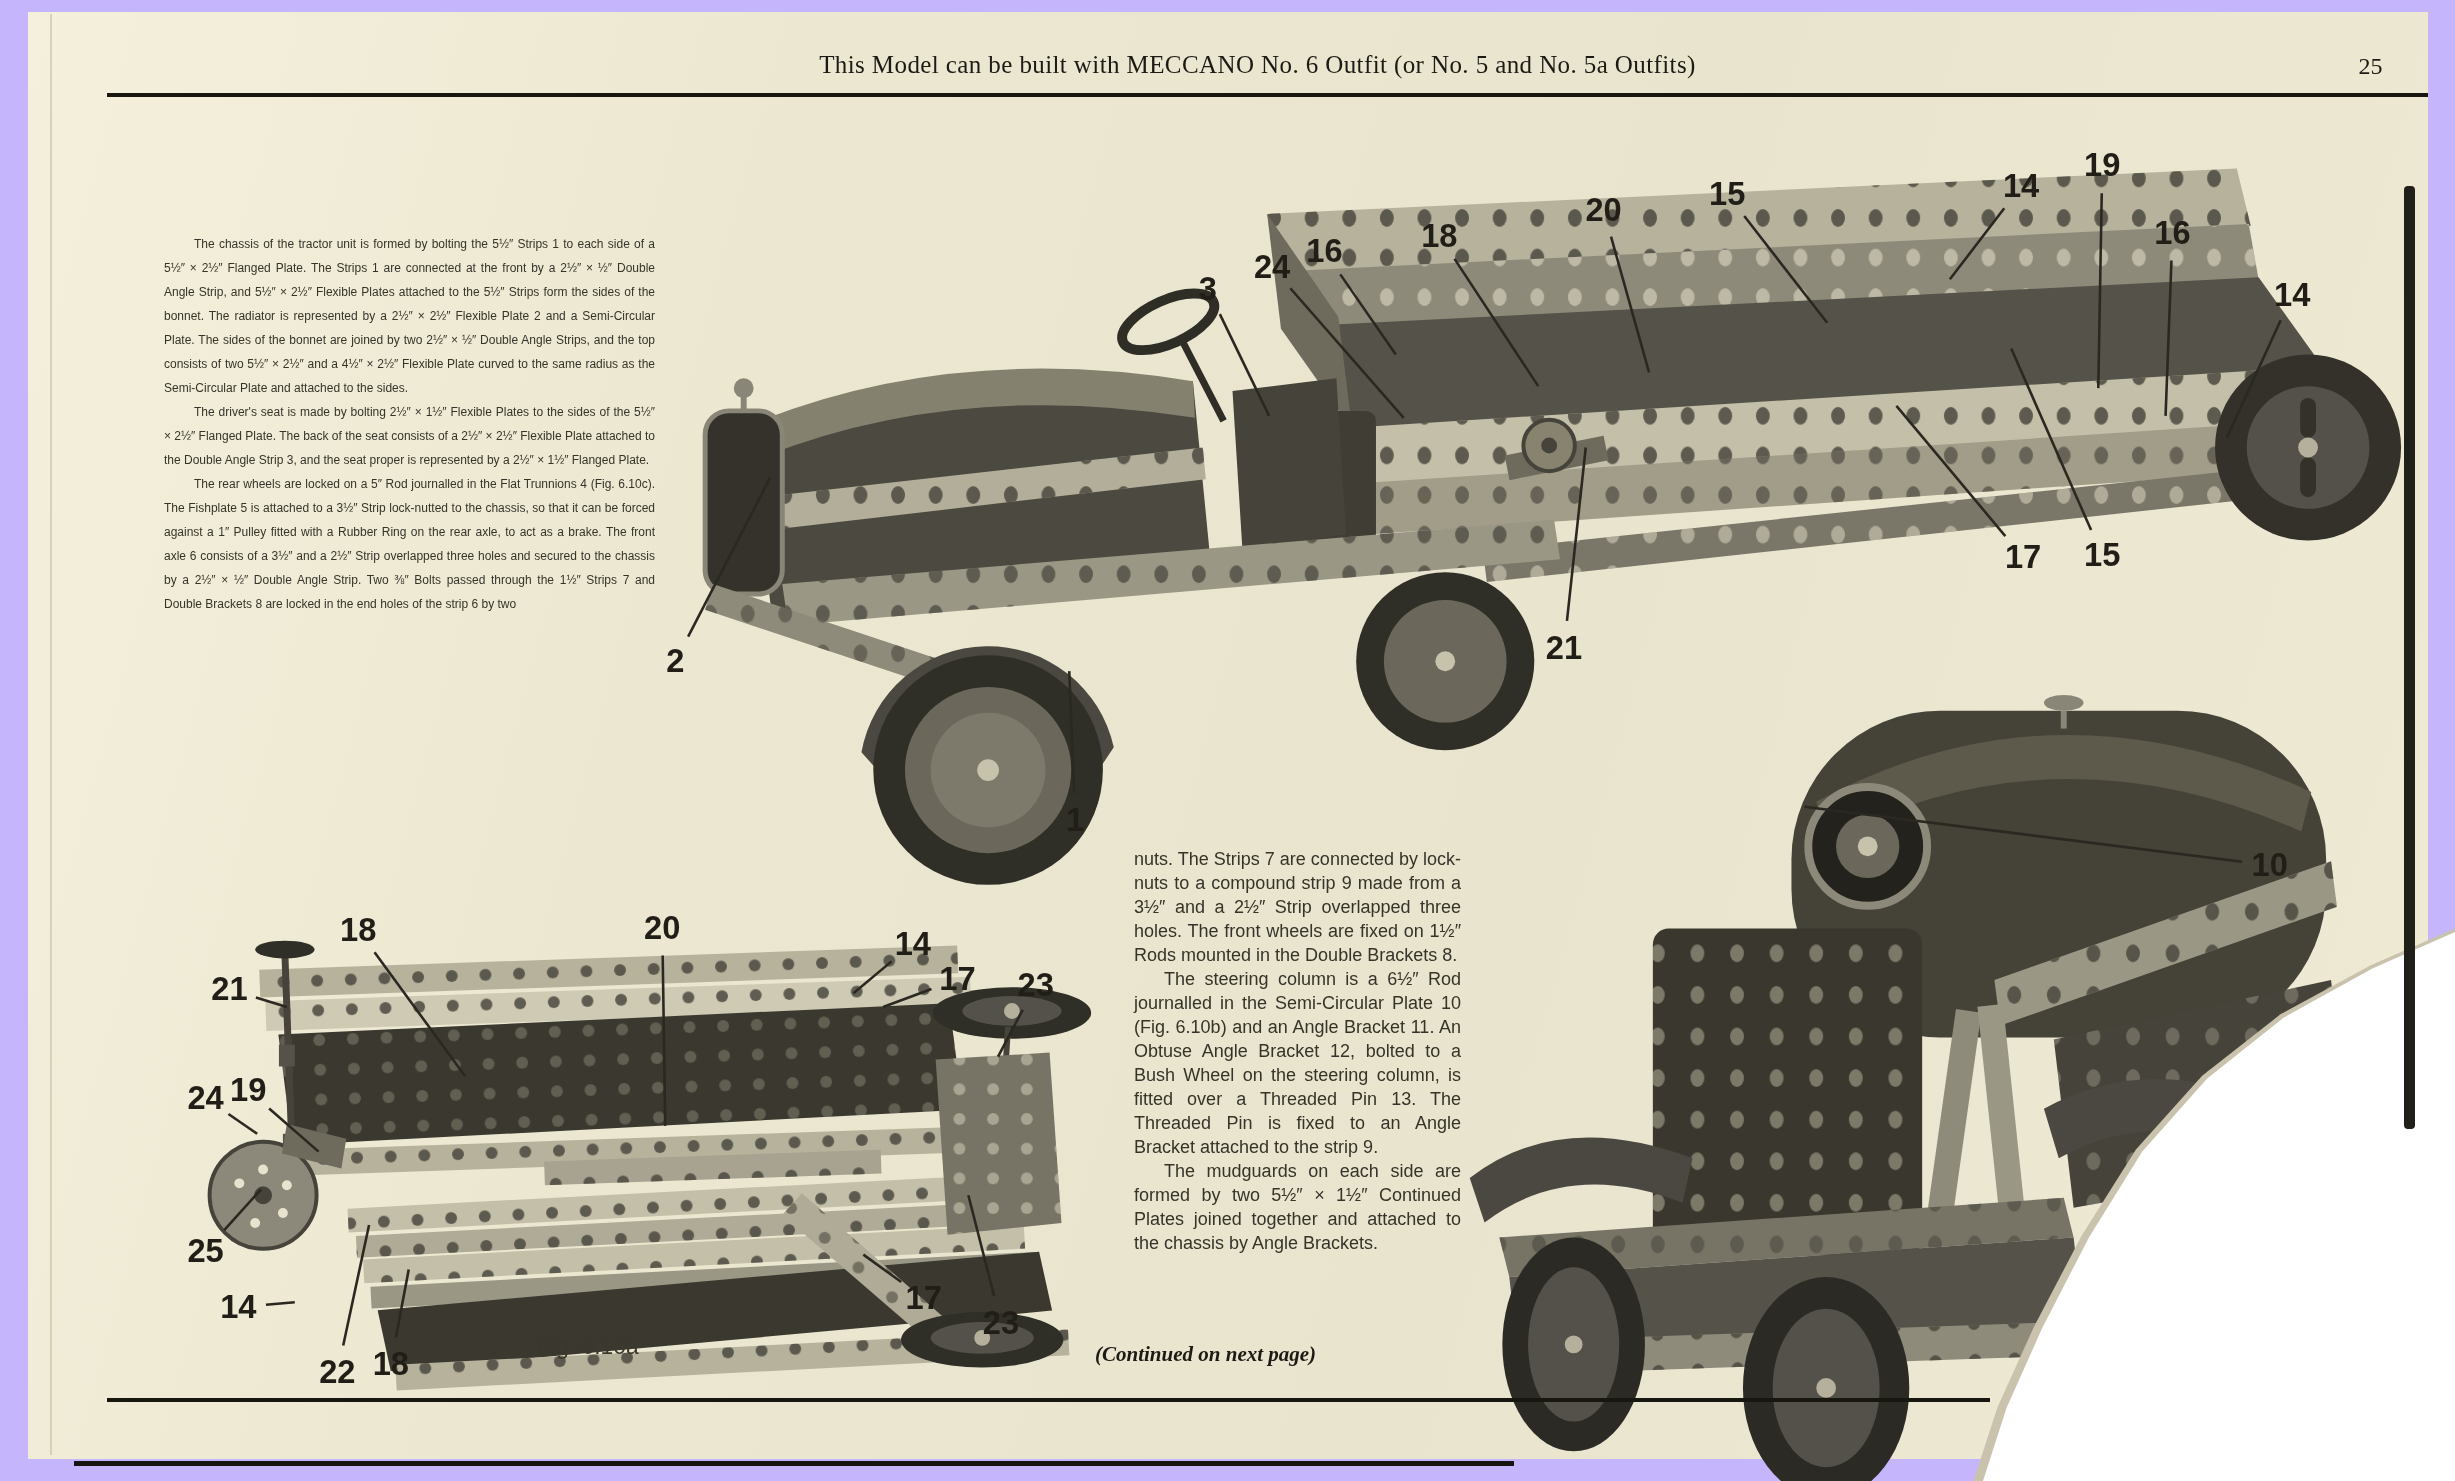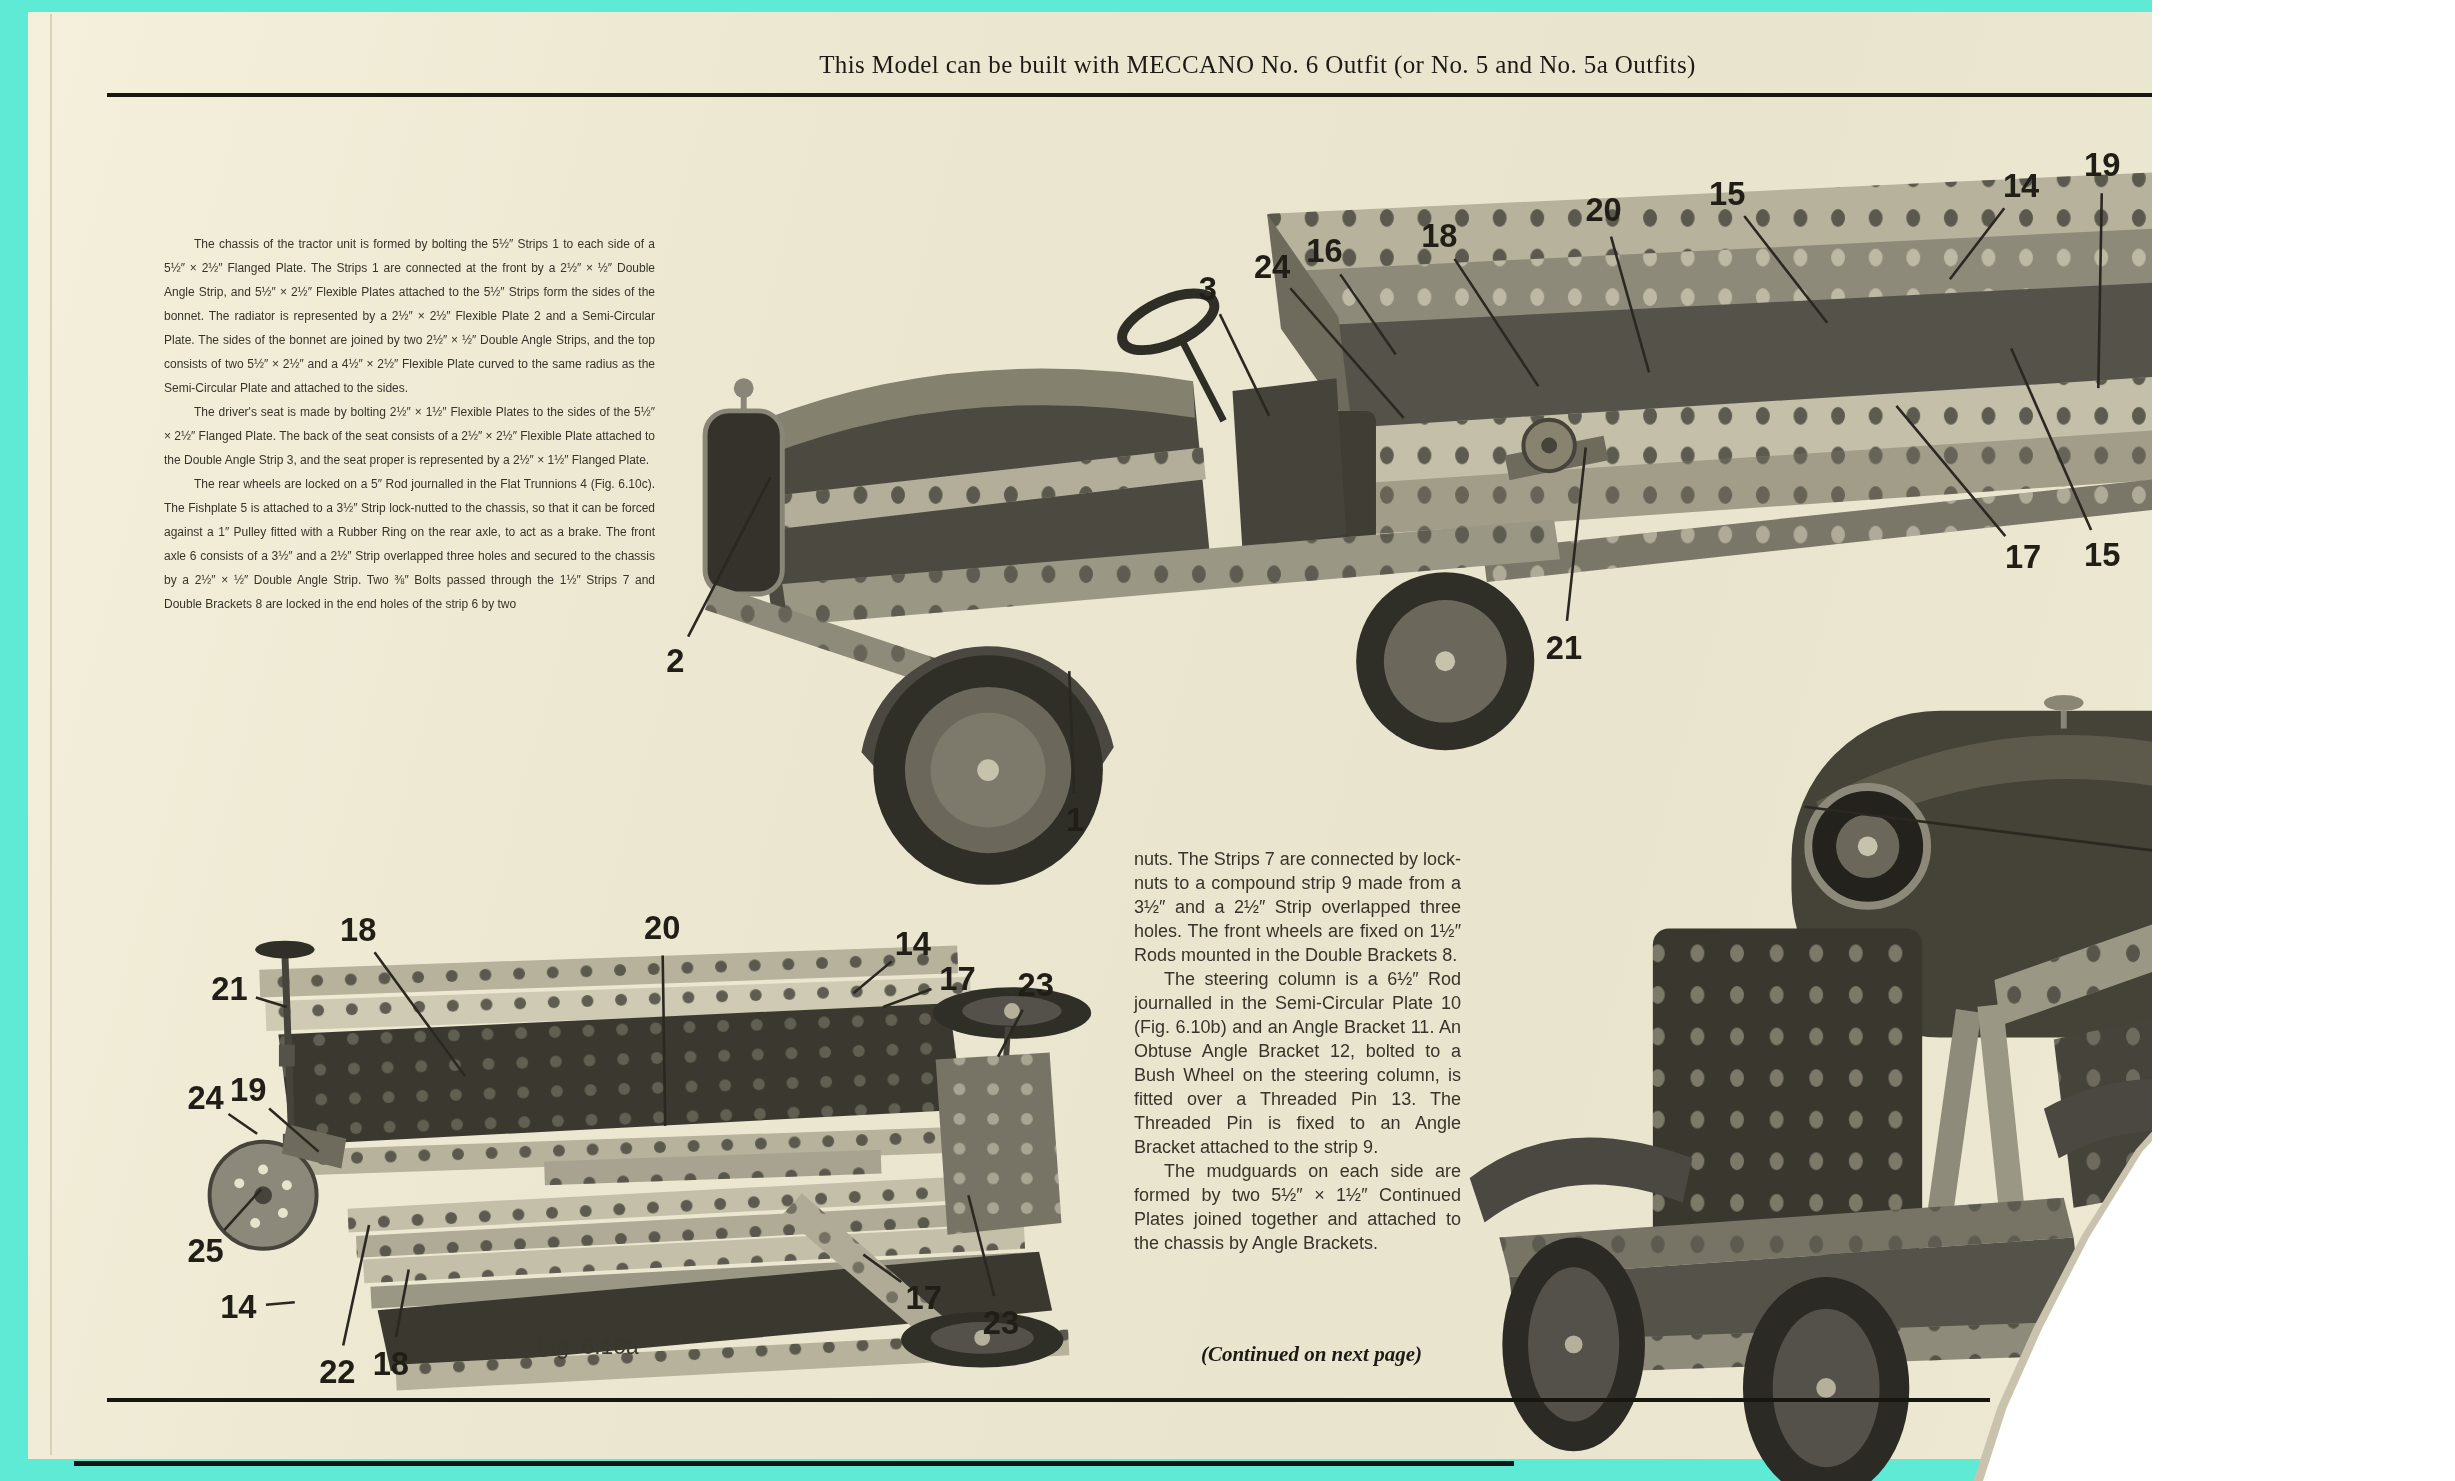--- a/index.html
+++ b/index.html
@@ -1,36 +1,36 @@
 <!DOCTYPE html>
 <html><head>
 <meta charset="utf-8">
 <style>
   html,body{margin:0;padding:0;background:#ffffff;}
-  #canvas{position:relative;width:2152px;height:1481px;background:#5eead4;overflow:hidden;
+  #canvas{position:relative;width:2455px;height:1481px;background:#c4b5fd;overflow:hidden;
           font-family:"Liberation Sans",sans-serif;}
   .page{position:absolute;left:28px;top:12px;width:2400px;height:1447px;
         background:linear-gradient(105deg,#f4f0dc 0%,#ece7d0 30%,#e9e4cd 62%,#efead4 100%);}
   .fold-line{position:absolute;left:50px;top:14px;width:2px;height:1441px;background:#cfc9af;opacity:.8;}
   .header-rule{position:absolute;left:107px;top:93px;width:2321px;height:4px;background:#17160f;}
   .bottom-rule{position:absolute;left:107px;top:1398px;width:1883px;height:4px;background:#17160f;}
   .page-edge-right{position:absolute;left:2404px;top:186px;width:11px;height:943px;background:#211f19;border-radius:4px;}
   .page-edge-bottom{position:absolute;left:74px;top:1461px;width:1440px;height:5px;background:#16140e;}
   .header-text{position:absolute;left:396px;top:51px;width:1723px;text-align:center;
         font-family:"Liberation Serif",serif;font-size:25px;color:#1c1a14;letter-spacing:0.4px;}
   .page-number{position:absolute;left:2336px;top:53px;width:69px;text-align:center;
         font-family:"Liberation Serif",serif;font-size:24px;color:#1c1a14;}
   .title-block{position:absolute;left:676px;top:127px;font-family:"Liberation Serif",serif;
         font-weight:bold;font-size:31px;color:#16140e;letter-spacing:0.8px;white-space:nowrap;}
   .title-block .sec{margin-right:30px;}
   .text-col{position:absolute;color:#36342a;}
   .text-col p{margin:0;text-align:justify;text-indent:30px;}
   #left-col{left:164px;top:232px;width:491px;font-size:12px;line-height:24px;}
   #mid-col{left:1095px;top:847px;width:327px;font-size:18px;line-height:24px;margin-left:39px;}
-  .continued{position:absolute;left:1095px;top:1342px;width:327px;text-align:right;
+  .continued{position:absolute;left:1095px;top:1342px;width:327px;text-align:left;
         font-family:"Liberation Serif",serif;font-style:italic;font-weight:bold;
         font-size:21px;color:#1c1a14;}
   svg{position:absolute;overflow:visible;}
   .callout{font-family:"Liberation Sans",sans-serif;font-weight:bold;font-size:33px;
         fill:#201e16;text-anchor:middle;}
   .leader{stroke:#2a2820;stroke-width:2.6;}
   .fig-caption{font-family:"Liberation Sans",sans-serif;font-size:23px;fill:#3a382c;text-anchor:middle;}
   .tear-edge{position:absolute;left:1853px;top:867px;width:602px;height:614px;background:#c9c3ae;
         clip-path:polygon(100% 10%,86% 16%,71% 24%,58% 34%,47% 46%,38% 60%,30% 75%,24% 88%,20% 100%,100% 100%);}
   .tear-white{position:absolute;left:1865px;top:871px;width:590px;height:610px;background:#ffffff;

